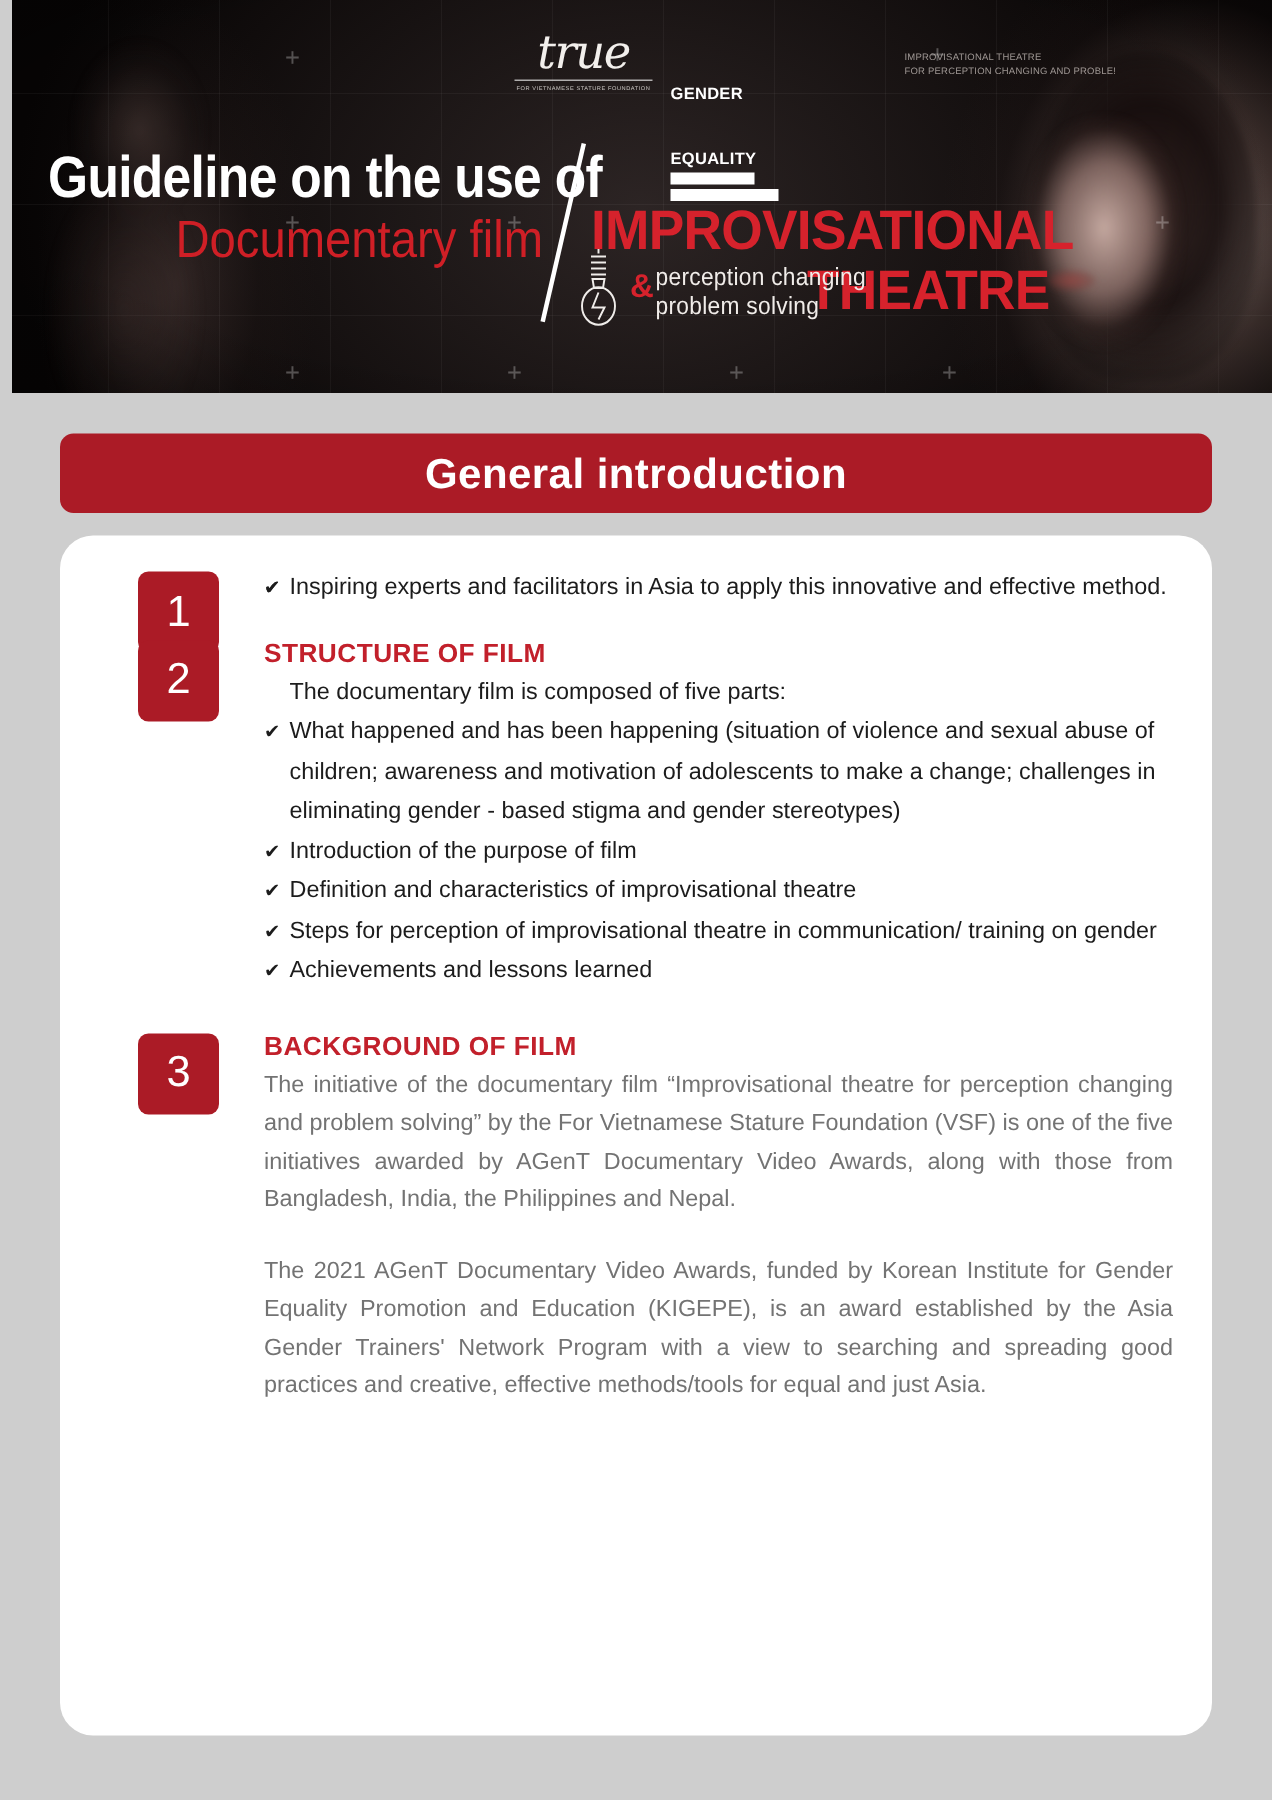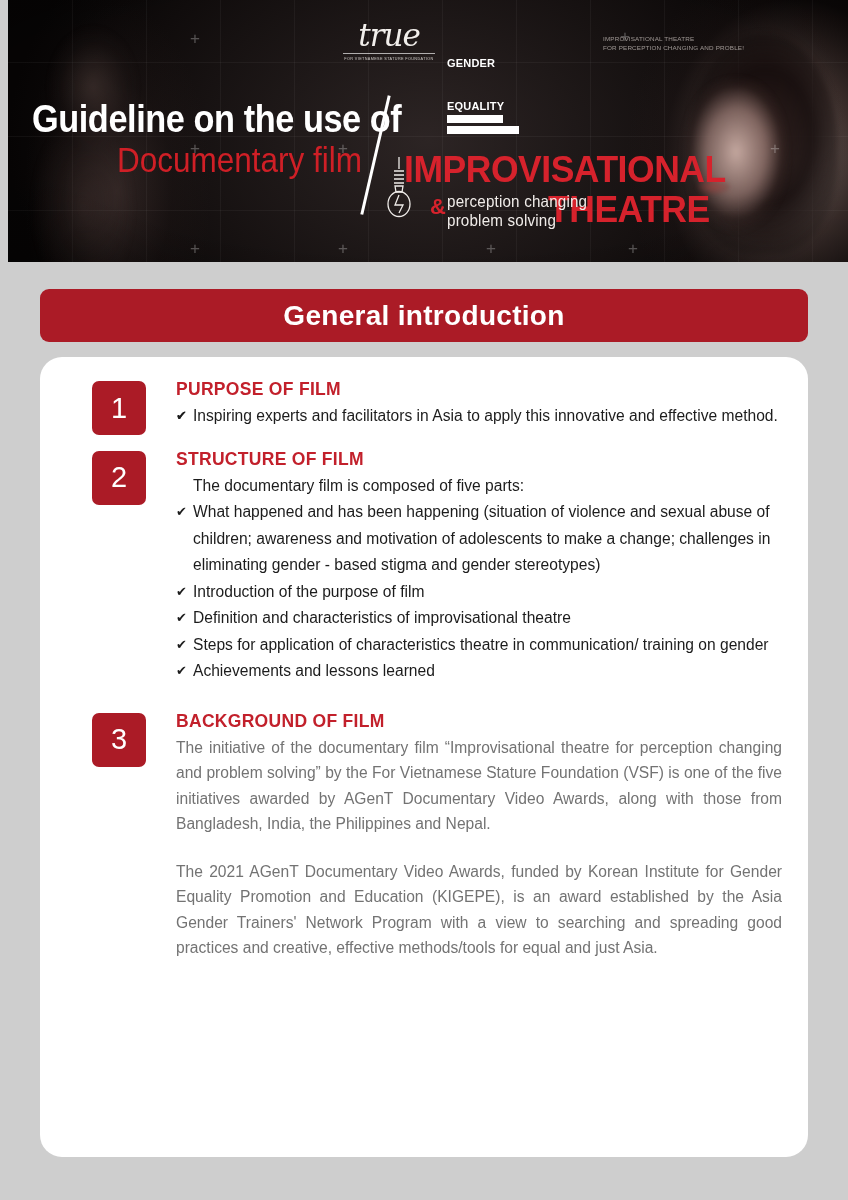--- a/index.html
+++ b/index.html
@@ -189,21 +189,21 @@
     transform-origin: center;
   }
 
   .bulb {
     position: absolute;
     left: 374px; top: 155px;
     width: 34px; height: 64px;
   }
   .bulb svg { display: block; }
 
-  .title-right { position: absolute; left: 396px; top: 135px; width: 320px; margin-top: 16px; }
+  .title-right { position: absolute; left: 386px; top: 135px; width: 320px; }
   .title-right .big1 {
     color: #d6222c;
     font-family: "Liberation Sans", sans-serif;
     font-weight: bold;
     font-size: 37px;
     line-height: 38px;
     letter-spacing: -0.5px;
     transform: scaleX(0.96);
     transform-origin: left center;
     white-space: nowrap;
@@ -409,21 +409,20 @@
 
   <div class="section-banner">
     <span>General introduction</span>
   </div>
 
   <div class="card">
 
     <div class="block">
       <div class="badge">1</div>
       <div class="block-body">
-        <div class="block-title">PURPOSE OF FILM</div>
         <ul class="bullets">
           <li>
             <span class="tick">✔</span>
           </li>
           <li>
             <span class="tick">✔</span>
             <span>Inspiring experts and facilitators in Asia to apply this innovative and effective method.</span>
           </li>
         </ul>
       </div>
@@ -444,21 +443,21 @@
           <li>
             <span class="tick">✔</span>
             <span>Introduction of the purpose of film</span>
           </li>
           <li>
             <span class="tick">✔</span>
             <span>Definition and characteristics of improvisational theatre</span>
           </li>
           <li>
             <span class="tick">✔</span>
-            <span>Steps for application of characteristics theatre in communication/ training on gender</span>
+            <span>Steps for perception of improvisational theatre in communication/ training on gender</span>
           </li>
           <li>
             <span class="tick">✔</span>
             <span>Achievements and lessons learned</span>
           </li>
         </ul>
       </div>
     </div>
 
     <div class="block" style="margin-top:26px;">

